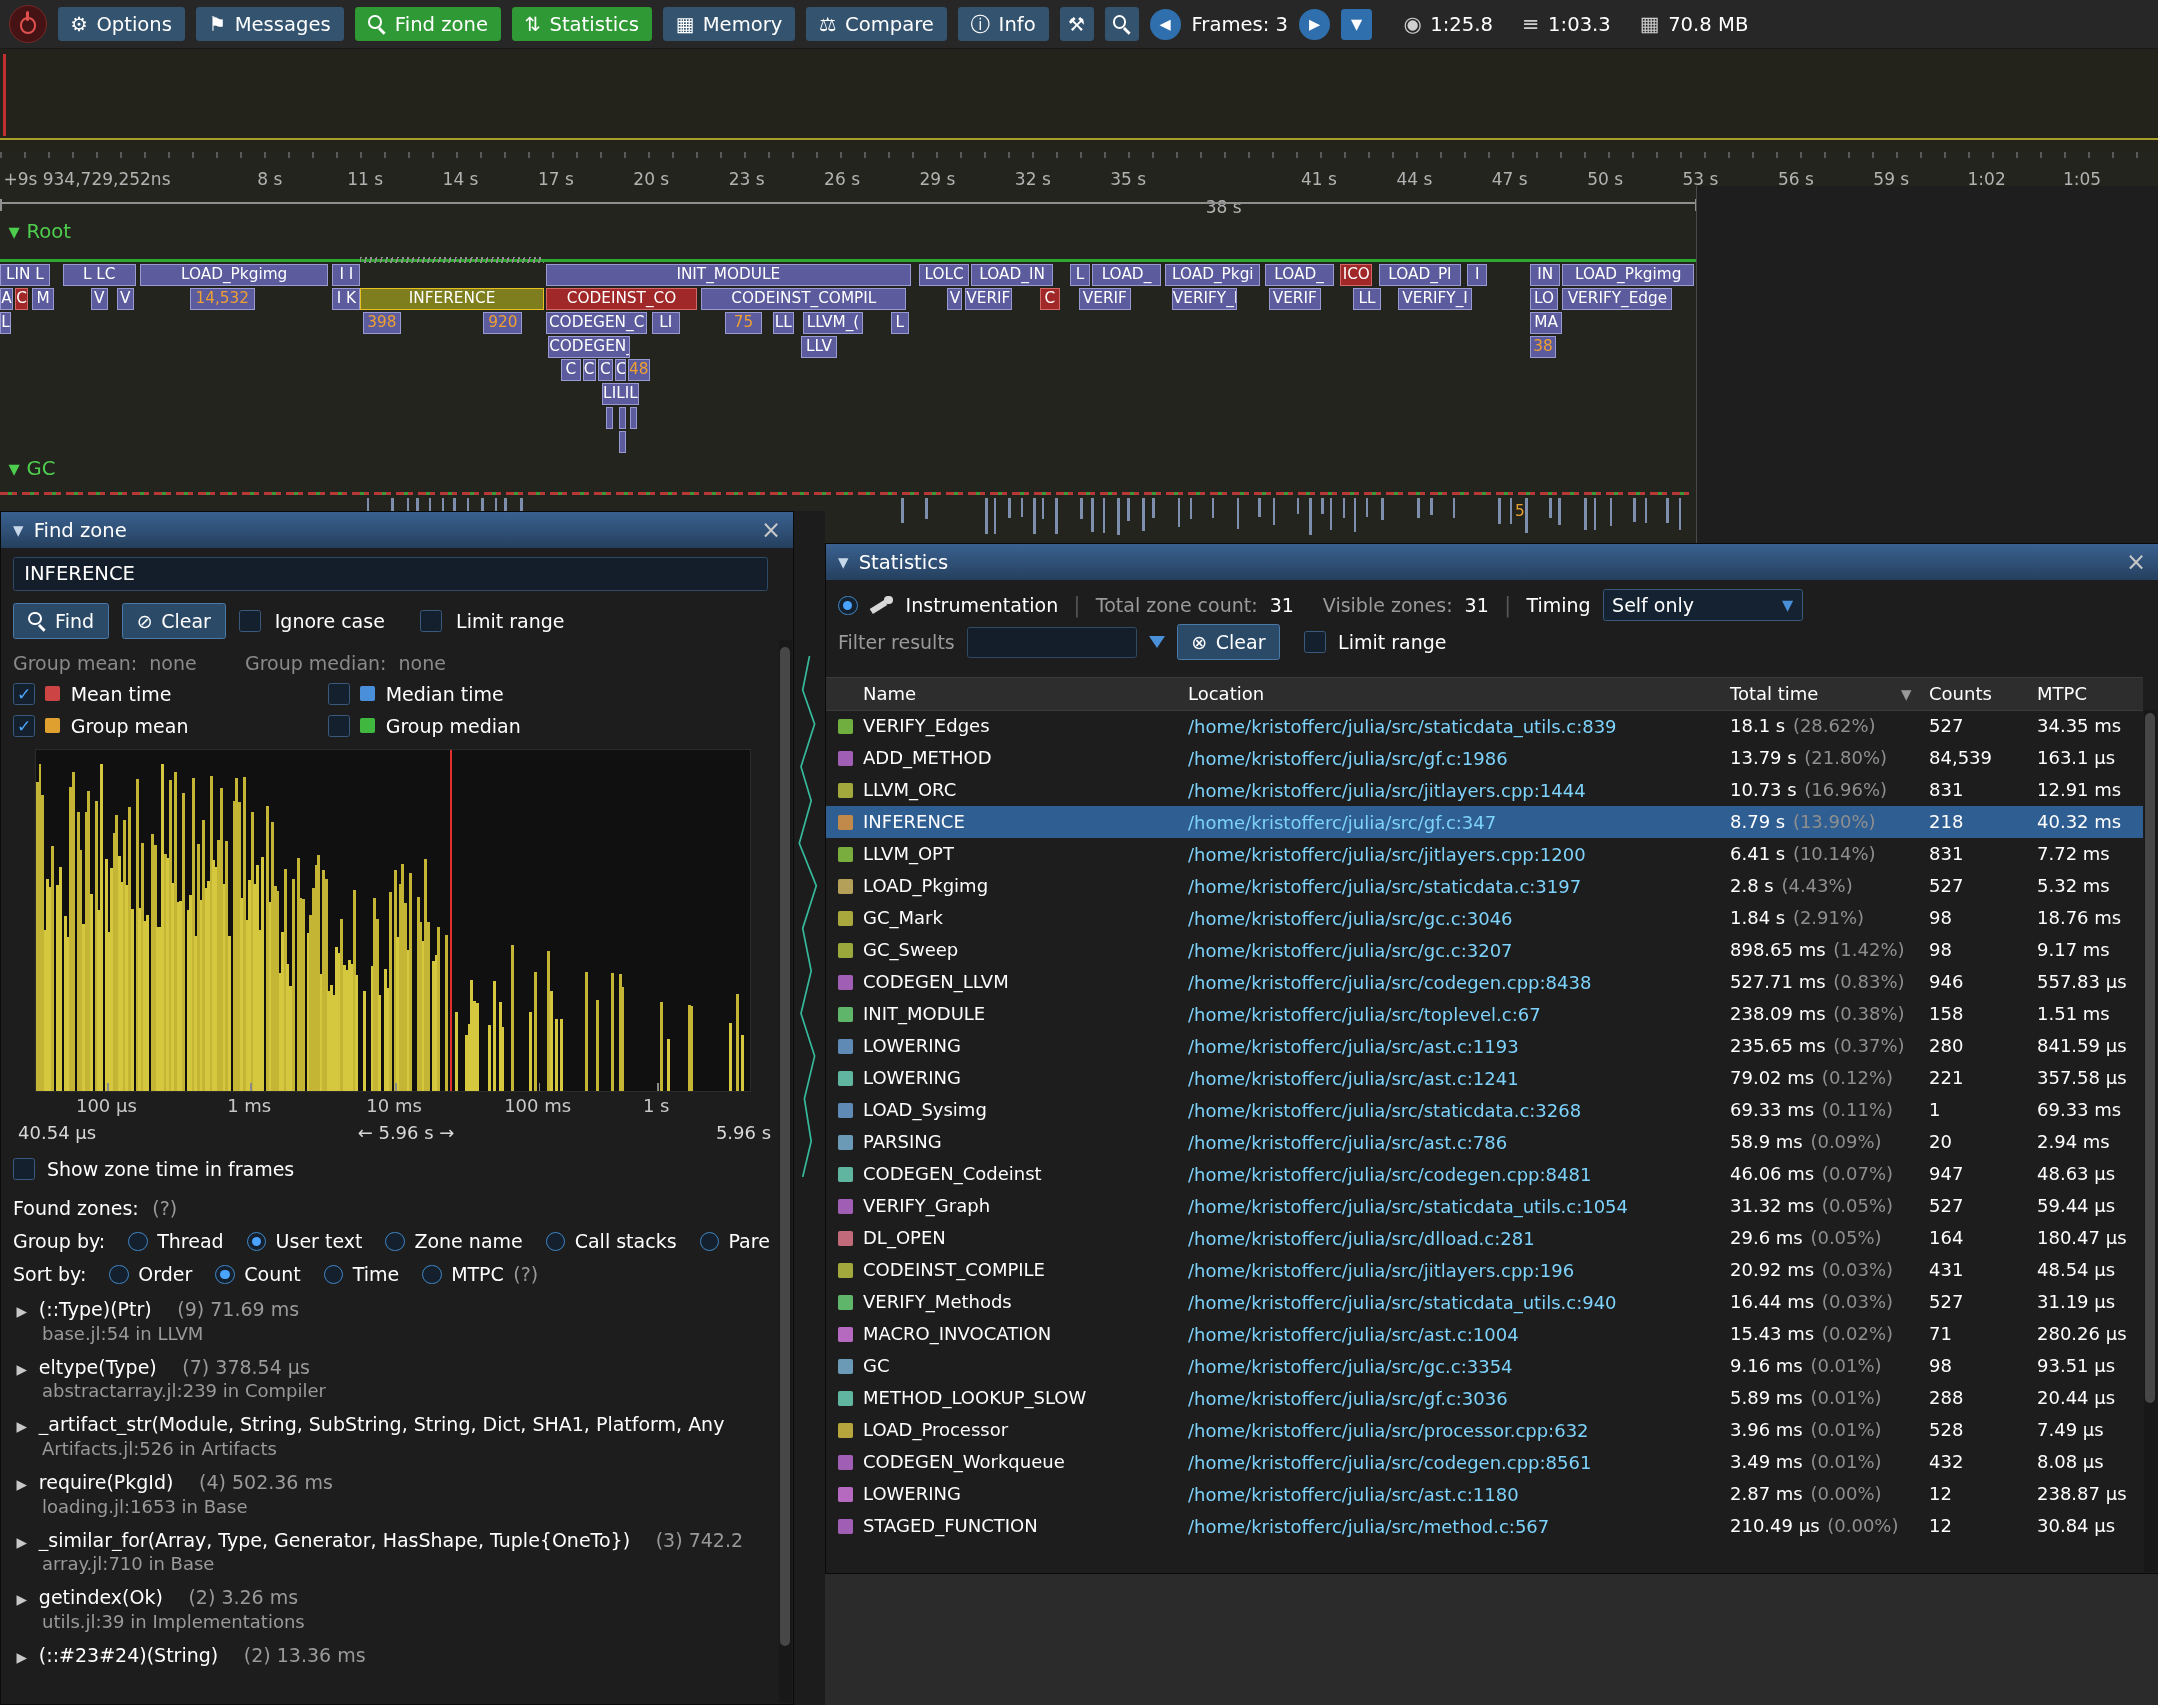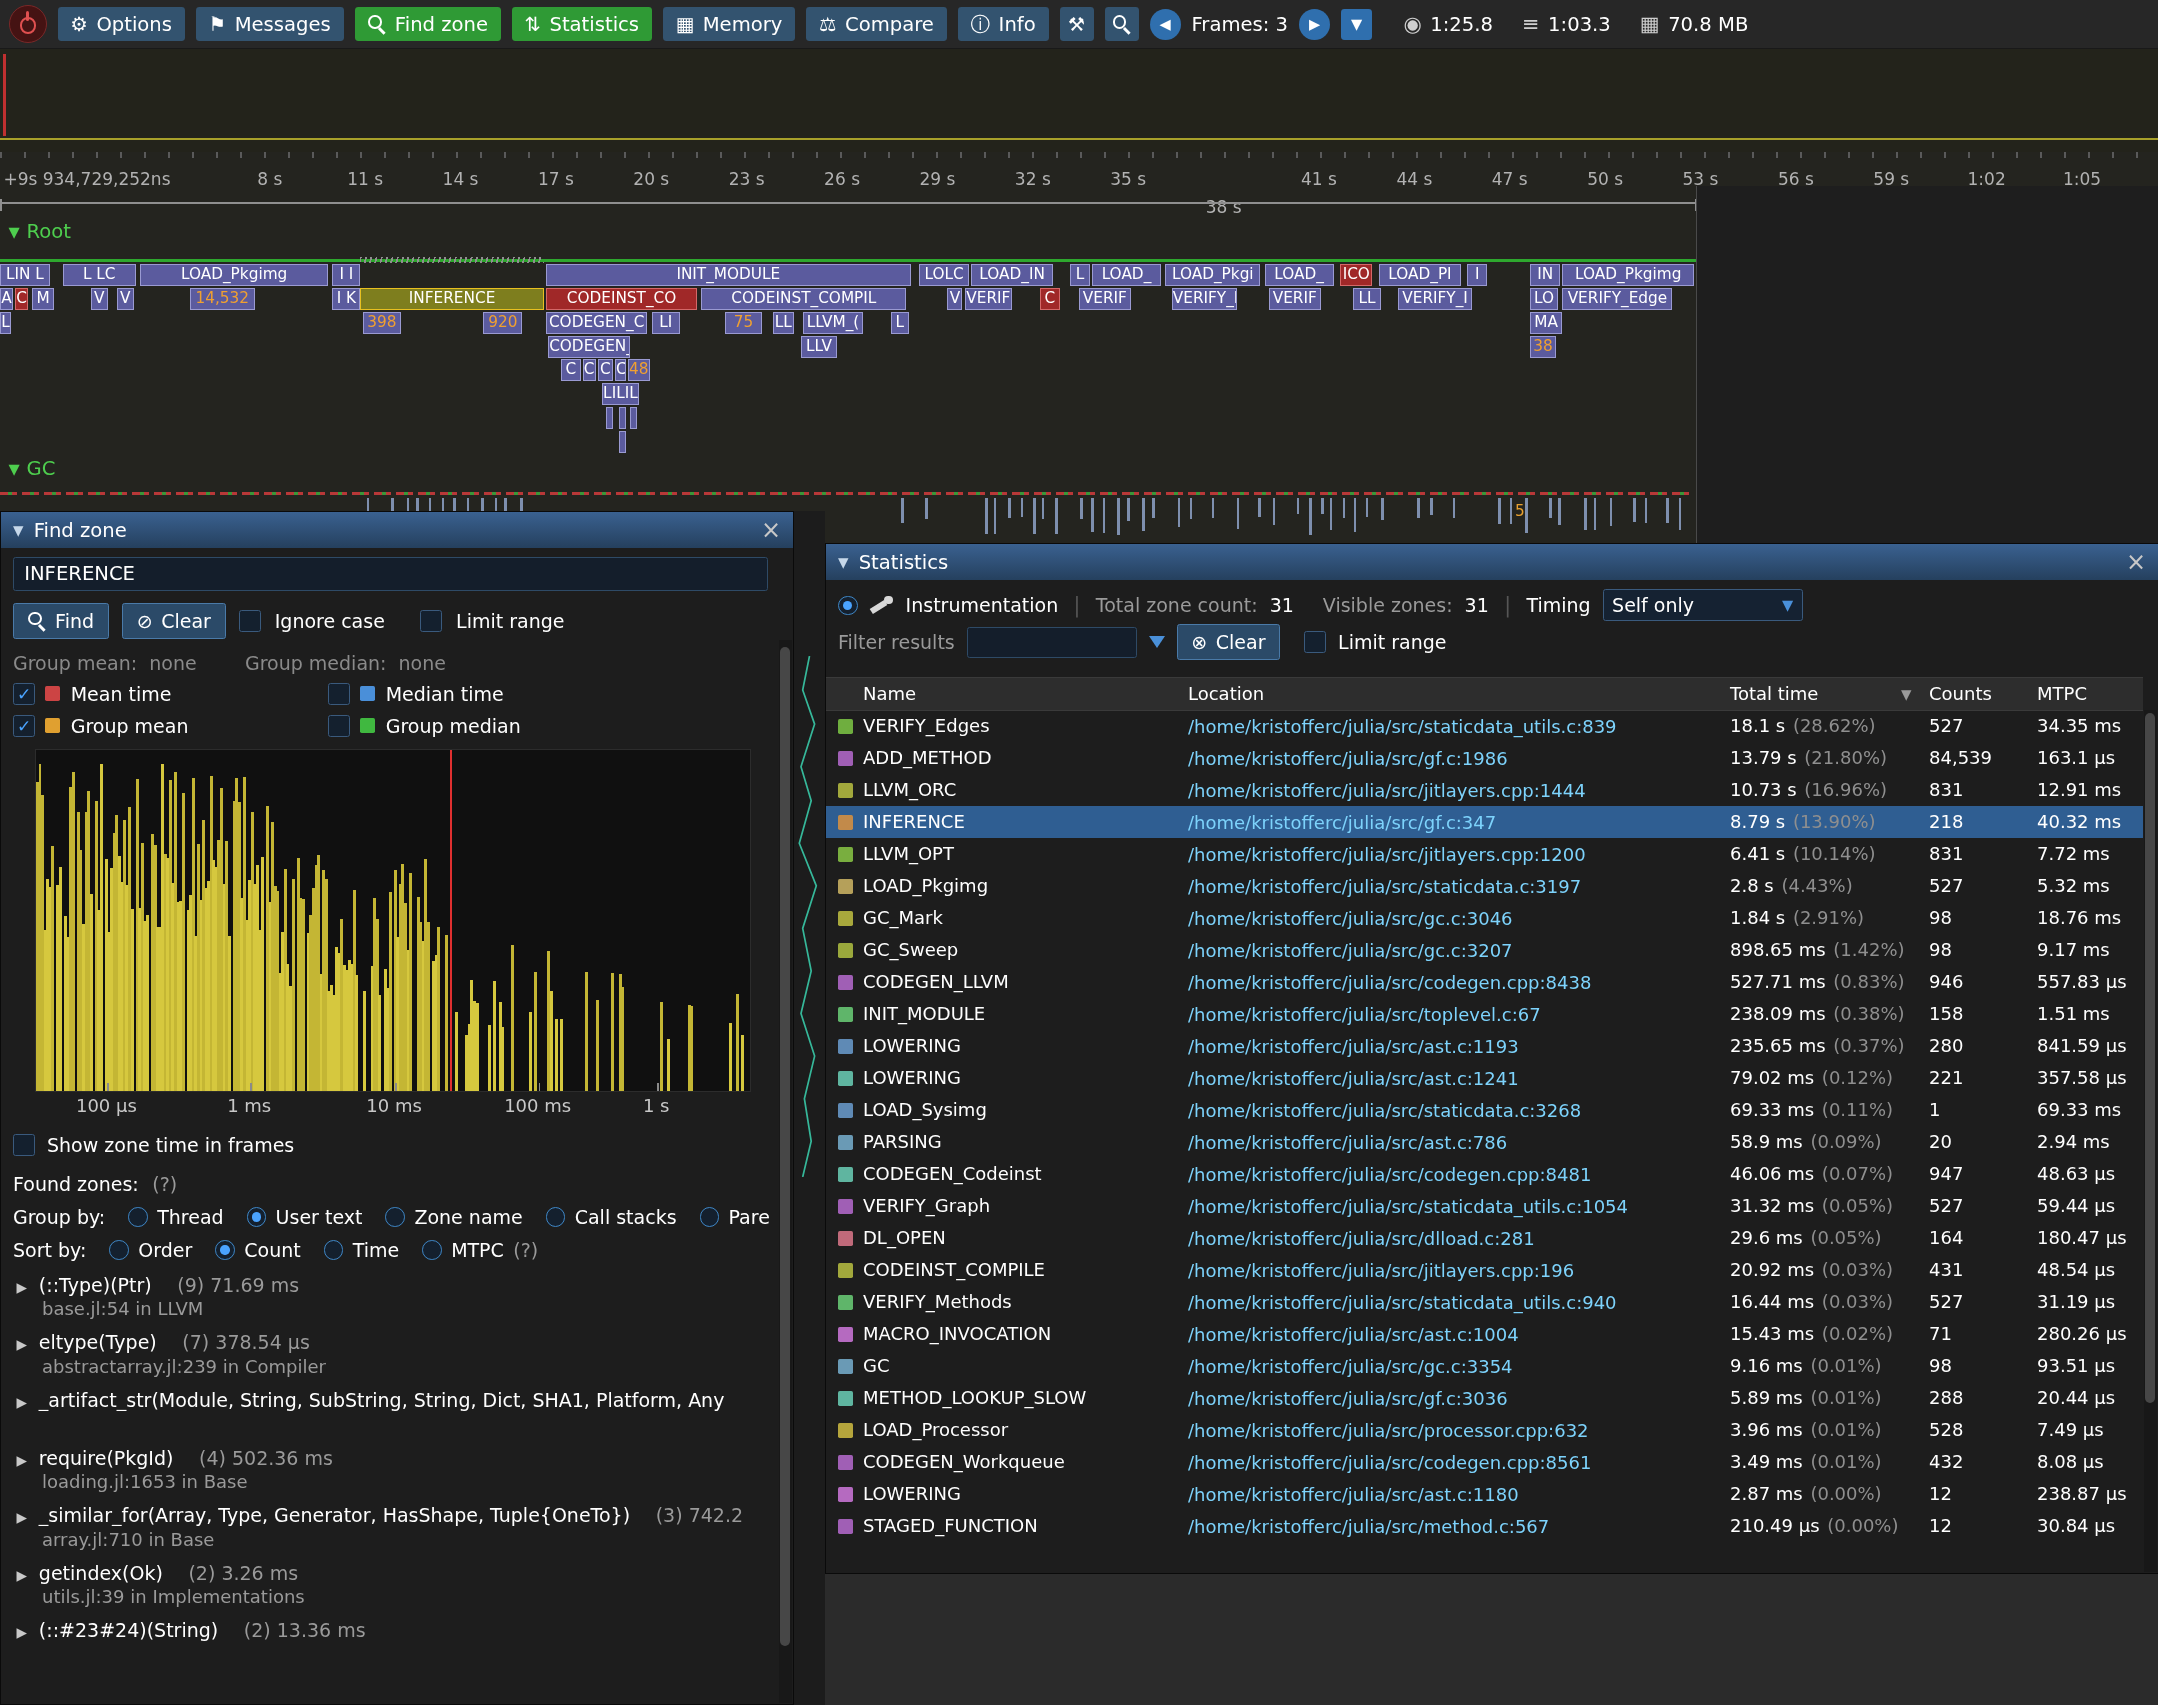--- a/index.html
+++ b/index.html
@@ -592,20 +592,25 @@
           <div class="ptick" style="left: 70.4%;"></div>
           <div class="ptick" style="left: 87%;"></div>
         </div>
       <div id="fz-axis">
           <span style="left: 10%;">100 µs</span>
           <span style="left: 30%;">1 ms</span>
           <span style="left: 50.3%;">10 ms</span>
           <span style="left: 70.4%;">100 ms</span>
           <span style="left: 87%;">1 s</span>
         </div>
+      <div class="fz-range">
+        <span>40.54 µs</span>
+        <span>← 5.96 s →</span>
+        <span>5.96 s</span>
+      </div>
       <div class="cbrow">
         <span class="cb"></span>
         <span>Show zone time in frames</span>
       </div>
       <div class="fzfound">
         <span>Found zones:</span>
         <span class="dim">(?)</span>
       </div>
       <div class="optrow" id="fz-groupby">
           <span>Group by:</span>
@@ -647,20 +652,21 @@
               <span>eltype(Type)</span>
               <span class="cnt">(7) 378.54 µs</span>
             </div>
             <div class="l2">abstractarray.jl:239 in Compiler</div>
           </div>
           <div class="fzres">
             <div class="l1">
               <span class="arrow">▶</span>
               <span>_artifact_str(Module, String, SubString, String, Dict, SHA1, Platform, Any</span>
             </div>
+            <div class="l2">Artifacts.jl:526 in Artifacts</div>
           </div>
           <div class="fzres">
             <div class="l1">
               <span class="arrow">▶</span>
               <span>require(PkgId)</span>
               <span class="cnt">(4) 502.36 ms</span>
             </div>
             <div class="l2">loading.jl:1653 in Base</div>
           </div>
           <div class="fzres">

